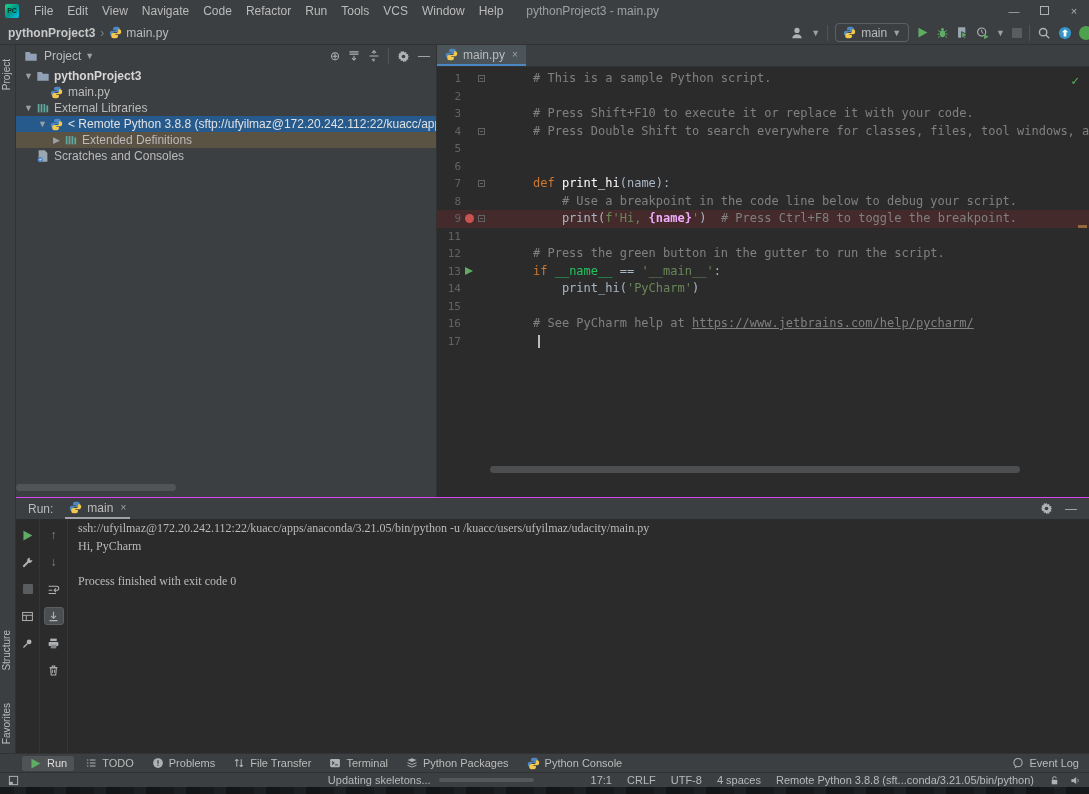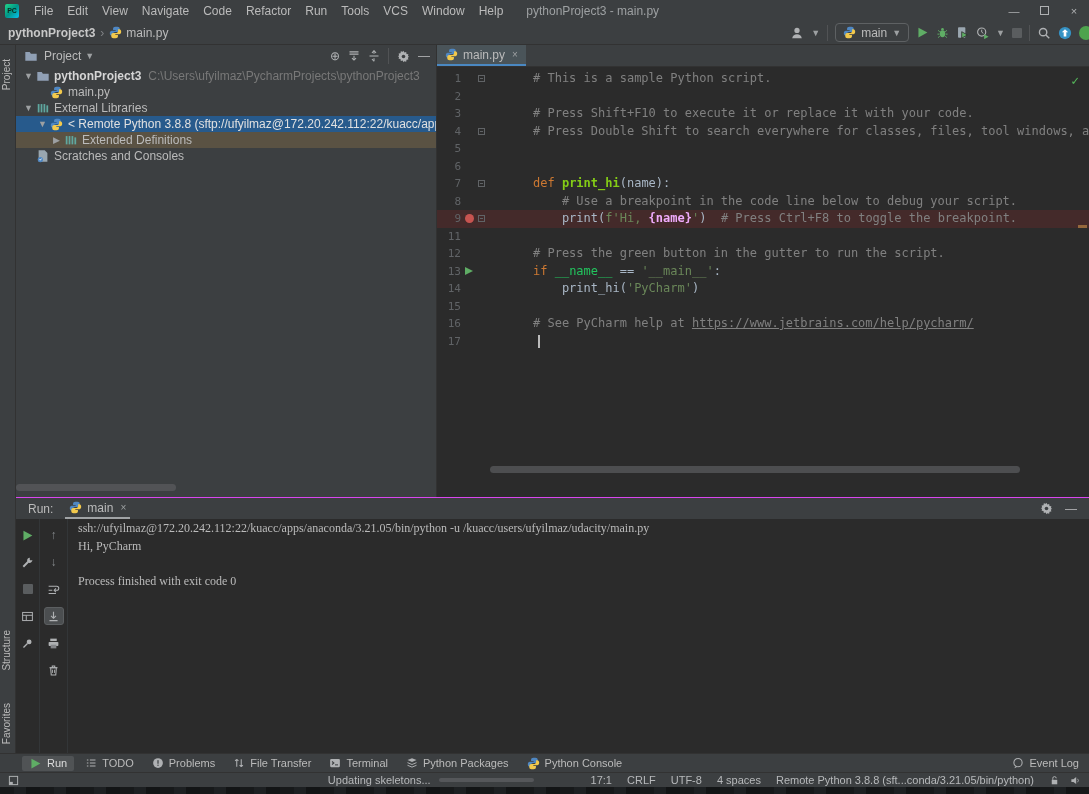--- a/index.html
+++ b/index.html
@@ -62,21 +62,21 @@
   .editor-body { flex:1; position:relative; font-family:"DejaVu Sans Mono",monospace; font-size:12px; overflow:hidden; padding-top:3px; }
   .code-line { height:17.5px; line-height:17.5px; display:flex; white-space:pre; }
   .code-line.hl { background:#442a2a; }
   .ln { width:24px; text-align:right; color:#606366; font-size:11px; flex:none; }
   .gut { width:26px; position:relative; flex:none; }
   .bp { position:absolute; left:4px; top:4px; width:9px; height:9px; border-radius:50%; background:#c75450; }
   .runarrow { position:absolute; left:4px; top:4.5px; width:0; height:0; border-left:8px solid #5fad65; border-top:4.5px solid transparent; border-bottom:4.5px solid transparent; }
   .fold { position:absolute; right:2px; top:5px; width:7px; height:7px; border:1px solid #606366; }
   .fold::after { content:""; position:absolute; left:1px; right:1px; top:2px; border-top:1px solid #606366; }
   .ct { padding-left:6px;margin-left:40px; }
-  .cmt{color:#808080} .kw{color:#cc7832} .fn{color:#84cc16;font-weight:bold} .str{color:#6a8759}
+  .cmt{color:#808080} .kw{color:#cc7832} .fn{color:#ffffff;font-weight:normal} .str{color:#6a8759}
   .dunder{color:#22c55e} .brace{color:#f0abfc;font-weight:bold} .plain{color:#a9b7c6}
   .link{color:#808080;text-decoration:underline}
   .caret { display:inline-block; width:2px; height:13px; background:#bbbbbb; vertical-align:middle; margin-left:5px; }
   .check { position:absolute; top:6px; right:10px; color:#55b85b; font-size:13px; }
   .stripe-mark { position:absolute; right:2px; top:158px; width:9px; height:3px; background:#95683c; }
   .ed-hscroll { position:absolute; bottom:24px; left:53px; width:530px; height:7px; background:#595b5d; border-radius:4px; opacity:.75; }
 
   
   .run-panel { height:256px; border-top:1px solid #d946ef; background:#2b2b2b; display:flex; flex-direction:column; }
   .run-header { height:21px; background:#3c3f41; display:flex; align-items:center; font-size:12px; padding-left:12px; flex:none; }
@@ -254,21 +254,20 @@
         </div>
         <div class="tree" id="tree">
             <div class="tree-row" style="padding-left: 6px;">
               <span class="t-chev">▼</span>
               <span class="t-icon ic">
                 <svg width="14" height="14" viewBox="0 0 16 16">
                   <path d="M1.5 3.5h5l1.4 1.8h6.6v8.2H1.5z" fill="#90a0b5"></path>
                 </svg>
               </span>
               <span class="t-label bold">pythonProject3</span>
-              <span class="t-suffix">C:\Users\ufyilmaz\PycharmProjects\pythonProject3</span>
             </div>
             <div class="tree-row" style="padding-left: 20px;">
               <span class="t-chev"></span>
               <span class="t-icon ic">
                 <svg width="13" height="13" viewBox="0 0 16 16">
                   <path d="M7.8 1C6 1 5 1.9 5 3.4V5h3.2v.8H3.4C1.9 5.8 1 7 1 8.8c0 1.9.9 3.1 2.4 3.1h1.4V10c0-1.6 1.3-2.7 2.9-2.7h3.1c1.4 0 2.4-1 2.4-2.4V3.4C13.2 2 12.1 1 10.5 1z" fill="#4f87c2"></path>
                   <path d="M8.2 15c1.8 0 2.8-.9 2.8-2.4V11H7.8v-.8h4.8c1.5 0 2.4-1.2 2.4-3 0-1.9-.9-3.1-2.4-3.1h-1.4V6c0 1.6-1.3 2.7-2.9 2.7H5.2c-1.4 0-2.4 1-2.4 2.4v1.5C2.8 14.1 3.9 15 5.5 15z" fill="#f2c94c"></path>
                 </svg>
               </span>
               <span class="t-label">main.py</span>

